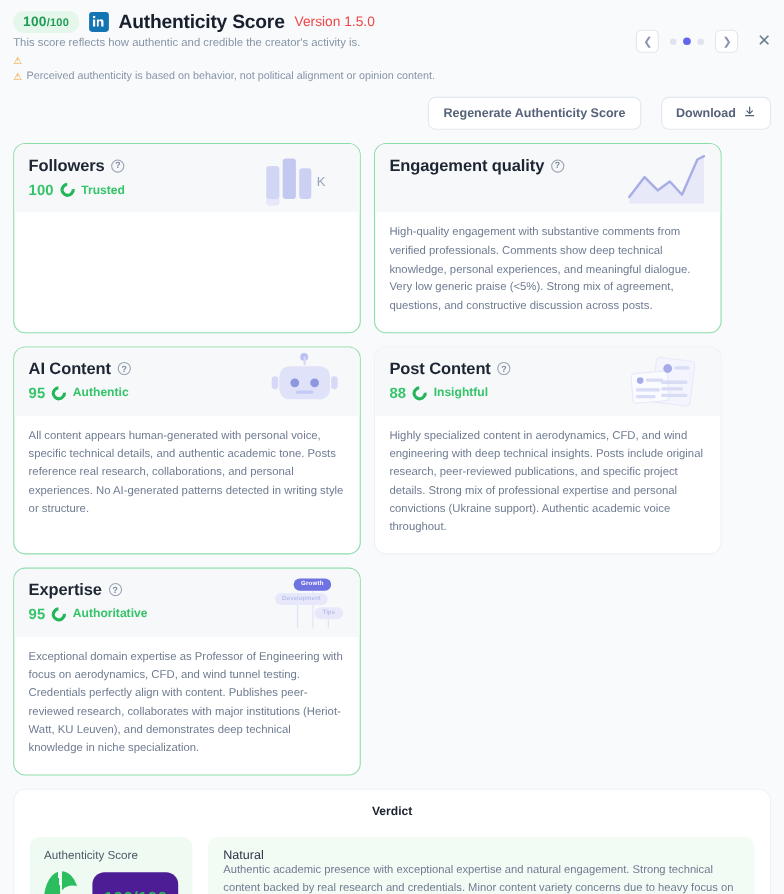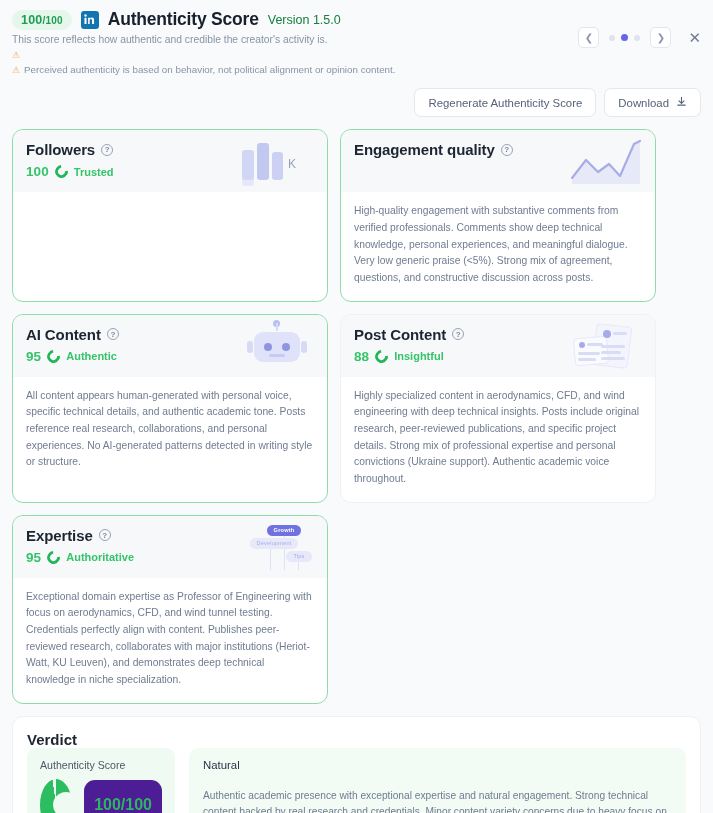--- a/index.html
+++ b/index.html
@@ -18,39 +18,39 @@
   .score-badge {
     background: #e4f7ea; color: #1f9d55; border-radius: 11px;
     padding: 3px 9px; font-size: 12.5px; font-weight: 700; letter-spacing: .2px;
     display: flex; align-items: baseline; gap: 0px;
   }
   .score-badge .den { font-size: 10px; font-weight: 700; text-align: right; }
   .li-icon { width: 18px; height: 18px; border-radius: 3px; background: #1275b1;
              display: flex; align-items: center; justify-content: center; }
   .li-icon svg { display: block; }
   .main-title { font-size: 17.5px; font-weight: 700; color: #18202e; letter-spacing: -.2px; }
-  .version { font-size: 12.5px; color: #15803d; font-weight: 400; }
+  .version { font-size: 12.5px; color: #ef4444; font-weight: 400; }
   .sub-note { font-size: 10.3px; color: #8794a7; margin-top: 4px; }
   .warn { font-size: 9.8px; color: #8794a7; margin-top: 3.5px; display: flex; align-items: flex-start; gap: 4px; }
   .warn .tri { color: #f0a63c; font-size: 9px; line-height: 1.35; }
 
   
   .nav-cluster { position: absolute; right: 12px; top: 27px; display: flex; align-items: center; gap: 10px; }
   .nav-btn {
     width: 21px; height: 21px; border: 1px solid #e2e6ee; border-radius: 5px;
     background: #fff; display: flex; align-items: center; justify-content: center;
     color: #8d93ae; font-size: 10px;
   }
   .dots { display: flex; align-items: center; gap: 6px; }
   .dot { width: 6px; height: 6px; border-radius: 50%; background: #e0e2ee; }
   .dot.active { background: #6366ea; width: 7px; height: 7px; }
   .close-btn { color: #6f7c91; font-size: 15px; margin-left: 7px; line-height: 1; }
 
   
-  .toolbar { display: flex; justify-content: flex-end; gap: 8px; padding: 12px 12px 0 12px; }
+  .toolbar { display: flex; justify-content: flex-end; gap: 18px; padding: 12px 12px 0 12px; font-weight: bold; }
   .tb-btn {
     border: 1px solid #e3e7ee; background: #fff; border-radius: 7px;
     font-size: 11.4px; color: #55627a; padding: 7px 13px;
     display: flex; align-items: center; gap: 7px; white-space: nowrap;
   }
 
   
   .grid { padding: 12px 12px 0 12px; display: flex; flex-wrap: wrap; gap: 12px; }
   .card {
     width: 316px; background: #fff; border: 1px solid #8fdcab; border-radius: 11px;
@@ -116,33 +116,33 @@
   .tags .tg { position: absolute; border-radius: 7px; font-size: 5.6px; text-align: center;
               padding: 2.5px 0; letter-spacing: .2px; }
   .tags .t1 { left: 27px; top: 1px; width: 34px; background: #6f72e0; color: #fff; font-weight: 700; }
   .tags .t2 { left: 10px; top: 14px; width: 48px; background: #e7e9fb; color: #a8aee4; }
   .tags .t3 { left: 46px; top: 27px; width: 26px; background: #e7e9fb; color: #a8aee4; }
   .tags .vl { position: absolute; width: 1px; background: #dfe2f7; }
 
   
   .verdict-wrap { padding: 12px 12px 12px 12px; }
   .verdict-card { background: #fff; border: 1px solid #eef1f6; border-radius: 11px; padding: 14px 14px 16px 14px; }
-  .verdict-title { font-size: 15px; font-weight: 700; color: #1d2533; margin-bottom: 0; }
+  .verdict-title { font-size: 11px; font-weight: 700; color: #1d2533; margin-bottom: 17px; text-align: center; }
   .verdict-row { display: flex; gap: 14px; align-items: stretch; }
   .v-score-box { background: #effbf2; border-radius: 9px; padding: 11px 13px 13px 13px; width: 148px; }
   .v-score-label { font-size: 10.6px; color: #4b5767; margin-bottom: 8px; }
   .v-score-inner { display: flex; align-items: center; gap: 12px; }
   .donut { width: 52px; height: 52px; border-radius: 50%;
            background: conic-gradient(#2bbd60 0deg 352deg, #effbf2 352deg 360deg); position: relative; }
   .donut::after { content: ""; position: absolute; left: 13px; top: 13px; width: 26px; height: 26px;
                   border-radius: 50%; background: #effbf2; }
   .v-score-pill { background: #4c1d95; color: #2eb463; font-size: 16px; font-weight: 700;
                   border-radius: 11px; padding: 16px 10px; }
   .v-text-box { flex: 1; background: #f3fbf5; border-radius: 9px; padding: 11px 14px 12px 14px; }
-  .v-text-title { font-size: 11.4px; color: #2b3445; font-weight: 400; margin-bottom: 17px; }
+  .v-text-title { font-size: 11.4px; color: #2b3445; font-weight: 400; margin-bottom: 0; }
   .v-text-body { font-size: 10.2px; line-height: 1.62; color: #6f7c91; }
 </style>
 </head>
 <body>
 
 <div class="page">
 
   <div class="header">
     <div class="title-row">
       <div class="score-badge">

